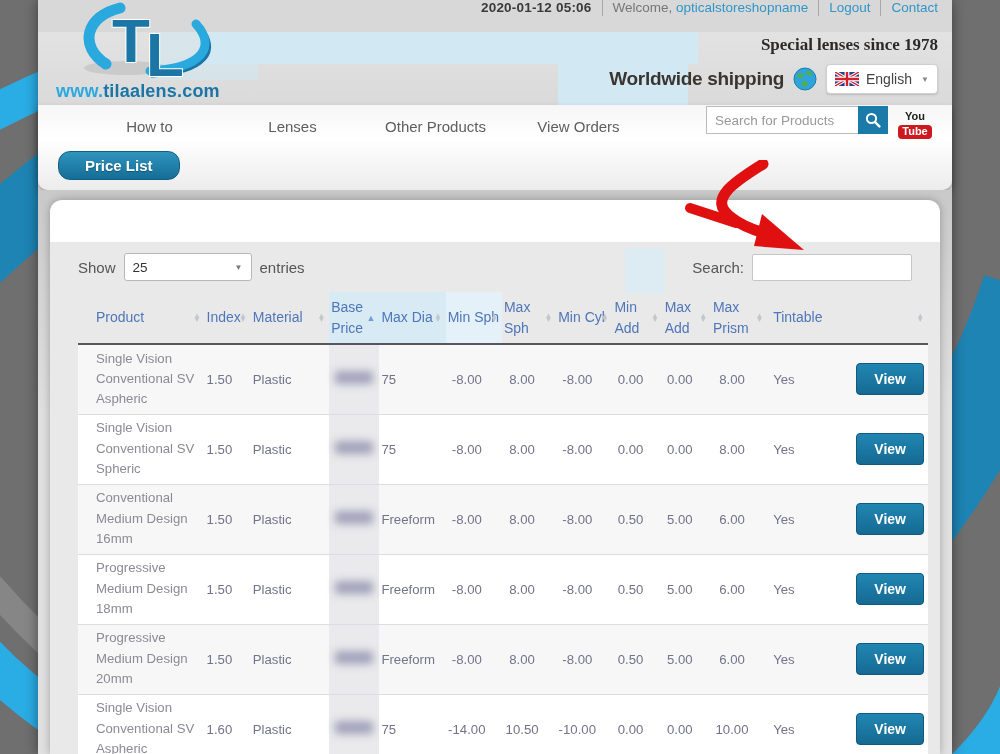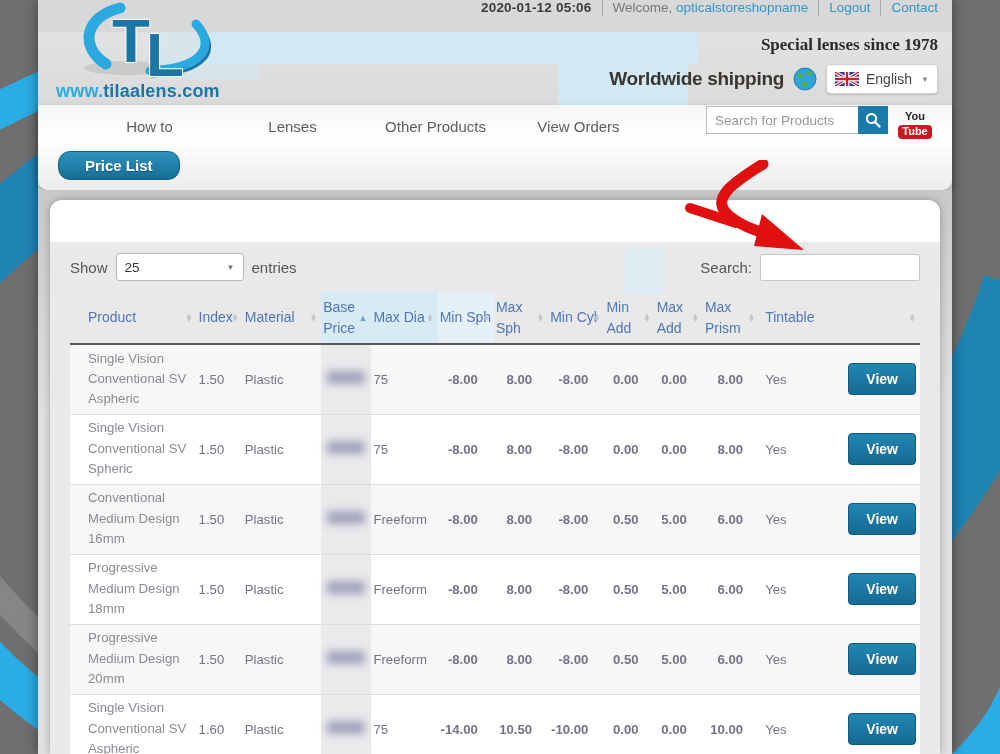--- a/index.html
+++ b/index.html
@@ -60,21 +60,21 @@
 
   
   .content-wrap { position:absolute; top:190px; left:0; right:0; bottom:0;
                   background:linear-gradient(#c9c9c9,#e0e0e0 40%); }
   .panel { position:absolute; left:12px; right:12px; top:10px; bottom:0; background:#fff;
            border-radius:12px 12px 0 0; box-shadow:0 0 9px rgba(0,0,0,.28); overflow:hidden; }
   .panel-head { height:42px; background:linear-gradient(#ffffff,#f1f1f1); border-bottom:1px solid #e0e0e0;
                 border-radius:12px 12px 0 0; }
   .panel-title { line-height:42px; padding-left:26px; font-size:16px; font-weight:bold; color:#1a79ad; }
   .panel-body { position:absolute; top:42px; bottom:0; left:0; right:0; background:#e9e9e9;
-                padding:8px 20px 0; overflow:hidden; }
+                padding:8px 28px 0; overflow:hidden; }
   .pb-patch { position:absolute; background:#d8ebf5; opacity:.75; }
 
   .controls { height:34px; display:flex; align-items:center; font-size:15px; color:#555; position:relative; }
   .lenbox { width:128px; height:28px; background:#fff; border:1px solid #b8b8b8; border-radius:3px;
             margin:0 8px; display:flex; align-items:center; padding:0 8px; cursor:pointer;
             font-size:13.5px; color:#333; }
   .lenbox .caret { margin-left:auto; font-size:8px; color:#777; }
   .ctl-search { margin-left:auto; display:flex; align-items:center; gap:8px; }
   .ctl-search input { width:160px; height:27px; border:1px solid #c6c6c6; border-radius:2px;
                       padding:0 7px; font-size:13.5px; outline:none; background:#fff; }
@@ -89,21 +89,21 @@
   tbody tr:nth-child(odd) { background:#f7f7f8; }
   tbody tr:nth-child(even) { background:#ffffff; }
   .c0 { width:126px; padding-left:18px; }
   .c1 { width:46px; }  .c2 { width:78px; }
   .c3 { width:50px; }  .c4 { width:66px; }
   .c5 { width:56px; }  .c6 { width:54px; }
   .c7 { width:56px; }  .c8 { width:50px; }
   .c9 { width:48px; }  .c10 { width:56px; }
   .c11 { width:64px; padding-left:6px; } .c12 { width:96px; text-align:right; padding-right:4px; }
   td.c0 { color:#8b8b95; line-height:1.55; }
-  td.num { text-align:right; padding-right:16px;font-weight:bold; }
+  td.num { text-align:center; padding-right:16px; }
   th.c3 { background:#d8ebf5; } th.c4 { background:#d8ebf5; } th.c5 { background:#e4f1f8; }
   td.c3 { background:#eaeaec; text-align:center; }
   .smudge { display:inline-block; width:38px; height:13px; background:#8f8fae; border-radius:2px;
             filter:blur(4px); opacity:.8; }
   .sort { position:absolute; right:4px; top:50%; transform:translateY(-50%); line-height:4.5px;
           text-align:center; }
   .sort .t { font-size:7.5px; color:#c3c6cd; display:block; }
   .sort.asc .t { color:#6f9bd8; font-size:9px; }
   .view-btn { background:linear-gradient(#2186b2,#156a93); color:#fff; font-weight:bold; font-size:14px;
               border:1px solid #115a7e; border-radius:4px; padding:7px 17px; cursor:pointer; }

